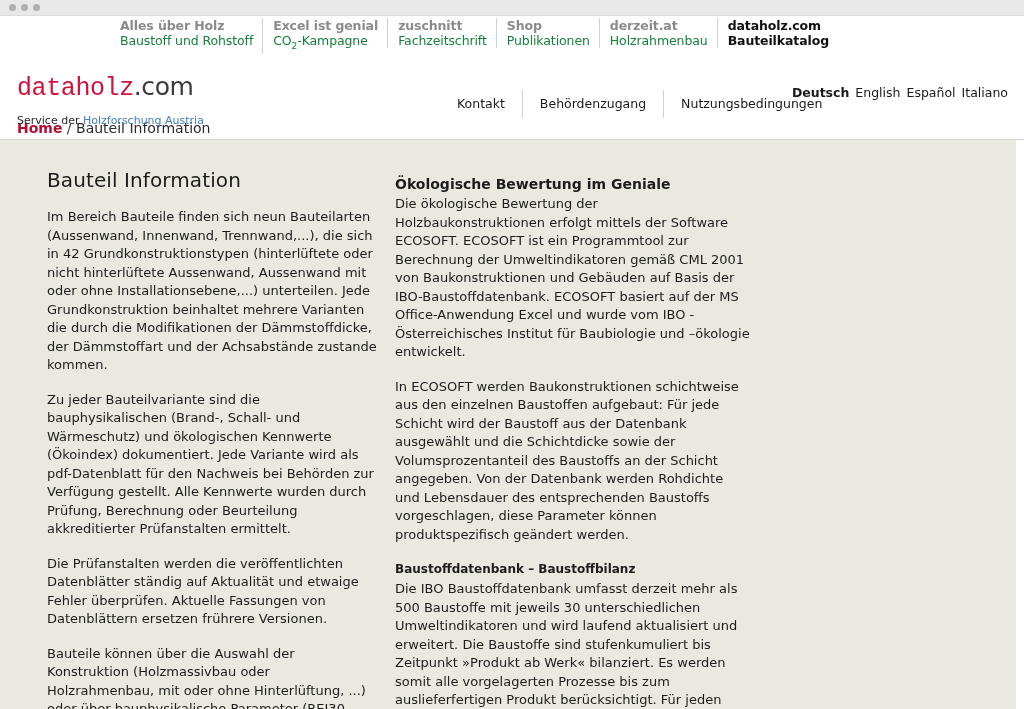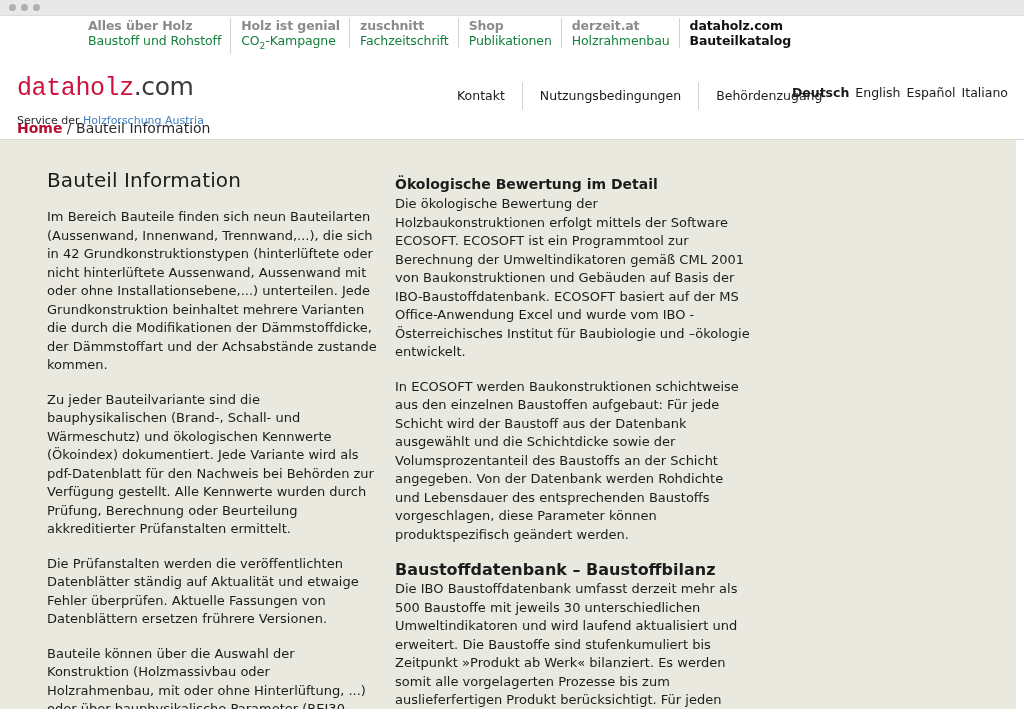--- a/index.html
+++ b/index.html
@@ -38,21 +38,21 @@
     position: relative;
     overflow: hidden;
   }
 
   
   .portal-bar {
     background: #ffffff;
     height: 38px;
     display: flex;
     align-items: flex-start;
-    padding-left: 82px;
+    padding-left: 114px;
     padding-top: 2px;
   }
   .portal-item {
     padding: 0 9px 0 10px;
     border-left: 1px solid #d2d2d2;
     line-height: 15px;
     cursor: pointer;
   }
   .portal-item:first-child { border-left: none; padding-left: 6px; }
   .portal-title {
@@ -98,21 +98,21 @@
     color: #2a2a2a;
     margin-top: 10px;
     white-space: nowrap;
   }
   .tagline .hfa { color: #3f7fc1; }
 
   
   .secondary-nav {
     position: absolute;
     left: 440px;
-    top: 28px;
+    top: 36px;
     display: flex;
     align-items: flex-start;
     height: 28px;
   }
   .sec-item {
     font-size: 12.5px;
     color: #1a1a1a;
     padding: 0 17px;
     border-right: 1px solid #d2d2d2;
     white-space: nowrap;
@@ -181,21 +181,21 @@
     color: #1c1c1c;
     margin: 0 0 16px 0;
   }
   .col-right h3 {
     font-size: 14px;
     font-weight: bold;
     color: #1c1c1c;
     margin: 0 0 1px 0;
     line-height: 19px;
   }
-  .col-right h3.sub2 { font-size: 16px; }
+  .col-right h3.sub2 { font-size: 12px; }
 
   
   .right-gutter {
     position: absolute;
     right: 0; top: 0; bottom: 0;
     width: 8px;
     background: #ffffff;
   }
 </style>
 </head>
@@ -210,21 +210,21 @@
 </div>
 
 <div class="page">
 
   <nav class="portal-bar" id="portal-bar">
       <div class="portal-item">
         <div class="portal-title">Alles über Holz</div>
         <div class="portal-sub">Baustoff und Rohstoff</div>
       </div>
       <div class="portal-item">
-        <div class="portal-title">Holz ist genial</div>
+        <div class="portal-title">Excel ist genial</div>
         <div class="portal-sub">CO<sub>2</sub>-Kampagne</div>
       </div>
       <div class="portal-item">
         <div class="portal-title">zuschnitt</div>
         <div class="portal-sub">Fachzeitschrift</div>
       </div>
       <div class="portal-item">
         <div class="portal-title">Shop</div>
         <div class="portal-sub">Publikationen</div>
       </div>
@@ -244,22 +244,22 @@
       <div class="logo">
         <span class="red">dataholz</span><span class="dark">.com</span>
       </div>
       <div class="tagline">
         <span>Service der </span><span class="hfa">Holzforschung Austria</span>
       </div>
     </div>
 
     <nav class="secondary-nav" id="secondary-nav">
         <div class="sec-item">Kontakt</div>
+        <div class="sec-item">Behördenzugang</div>
         <div class="sec-item">Nutzungsbedingungen</div>
-        <div class="sec-item">Behördenzugang</div>
       </nav>
 
     <div class="lang-nav" id="lang-nav"><span class="lang active">Deutsch</span><span class="lang">English</span><span class="lang">Español</span><span class="lang">Italiano</span></div>
   </div>
 
   <div class="breadcrumb-row">
     <div class="breadcrumb">
       <span class="home">Home</span><span class="sep"> / </span><span>Bauteil Information</span>
     </div>
   </div>
@@ -268,21 +268,21 @@
     <h1 class="page-title">Bauteil Information</h1>
 
     <div class="columns">
       <div class="col-left" id="col-left">
           <p>Im Bereich Bauteile finden sich neun Bauteilarten (Aussenwand, Innenwand, Trennwand,...), die sich in 42 Grundkonstruktionstypen (hinterlüftete oder nicht hinterlüftete Aussenwand, Aussenwand mit oder ohne Installationsebene,...) unterteilen. Jede Grundkonstruktion beinhaltet mehrere Varianten die durch die Modifikationen der Dämmstoffdicke, der Dämmstoffart und der Achsabstände zustande kommen.</p>
           <p>Zu jeder Bauteilvariante sind die bauphysikalischen (Brand-, Schall- und Wärmeschutz) und ökologischen Kennwerte (Ökoindex) dokumentiert. Jede Variante wird als pdf-Datenblatt für den Nachweis bei Behörden zur Verfügung gestellt. Alle Kennwerte wurden durch Prüfung, Berechnung oder Beurteilung akkreditierter Prüfanstalten ermittelt.</p>
           <p>Die Prüfanstalten werden die veröffentlichten Datenblätter ständig auf Aktualität und etwaige Fehler überprüfen. Aktuelle Fassungen von Datenblättern ersetzen frührere Versionen.</p>
           <p>Bauteile können über die Auswahl der Konstruktion (Holzmassivbau oder Holzrahmenbau, mit oder ohne Hinterlüftung, ...) oder über bauphysikalische Parameter (REI30, U&gt;0,20 W/m²K, ...) gezielt gesucht werden. Sollte die gesuchte Bauteilnummer (z.B. awrhhi04a-00) bekannt sein, findet man direkt über die Eingabe der Nummer im Suchfeld der Startseite zur jeweiligen Konstruktion.</p>
         </div>
       <div class="col-right" id="col-right">
-          <h3>Ökologische Bewertung im Detail</h3>
+          <h3>Ökologische Bewertung im Geniale</h3>
           <p>Die ökologische Bewertung der Holzbaukonstruktionen erfolgt mittels der Software ECOSOFT. ECOSOFT ist ein Programmtool zur Berechnung der Umweltindikatoren gemäß CML 2001 von Baukonstruktionen und Gebäuden auf Basis der IBO-Baustoffdatenbank. ECOSOFT basiert auf der MS Office-Anwendung Excel und wurde vom IBO - Österreichisches Institut für Baubiologie und –ökologie entwickelt.</p>
           <p>In ECOSOFT werden Baukonstruktionen schichtweise aus den einzelnen Baustoffen aufgebaut: Für jede Schicht wird der Baustoff aus der Datenbank ausgewählt und die Schichtdicke sowie der Volumsprozentanteil des Baustoffs an der Schicht angegeben. Von der Datenbank werden Rohdichte und Lebensdauer des entsprechenden Baustoffs vorgeschlagen, diese Parameter können produktspezifisch geändert werden.</p>
           <h3 class="sub2">Baustoffdatenbank – Baustoffbilanz</h3>
           <p>Die IBO Baustoffdatenbank umfasst derzeit mehr als 500 Baustoffe mit jeweils 30 unterschiedlichen Umweltindikatoren und wird laufend aktualisiert und erweitert. Die Baustoffe sind stufenkumuliert bis Zeitpunkt »Produkt ab Werk« bilanziert. Es werden somit alle vorgelagerten Prozesse bis zum auslieferfertigen Produkt berücksichtigt. Für jeden Prozessschritt werden Material-, Transport- und Energieinputs sowie Emissionen in Luft, Boden, Wasser</p>
         </div>
     </div>
 
     <div class="right-gutter"></div>
   </main>
 

